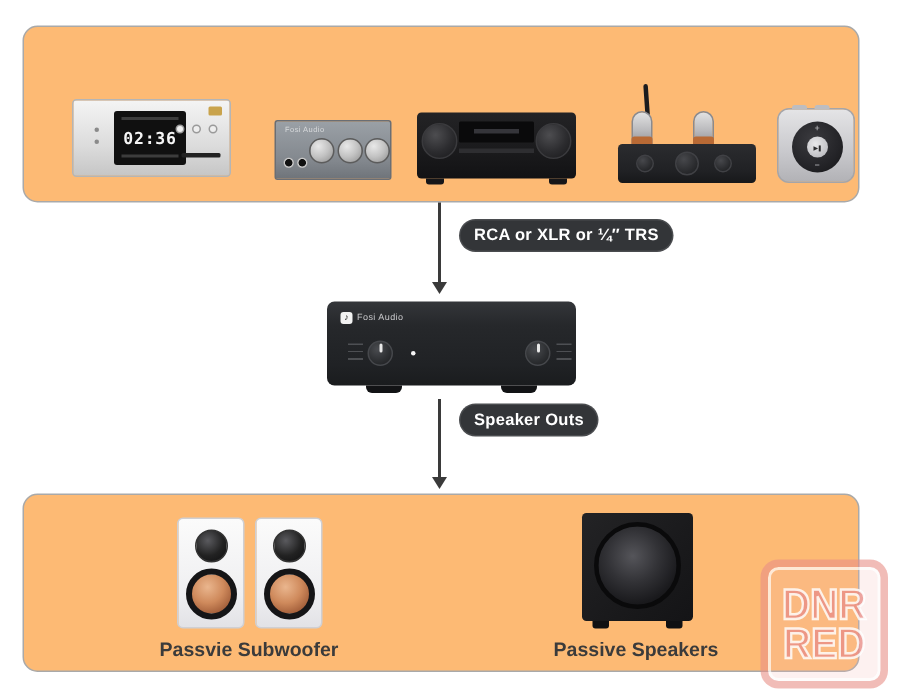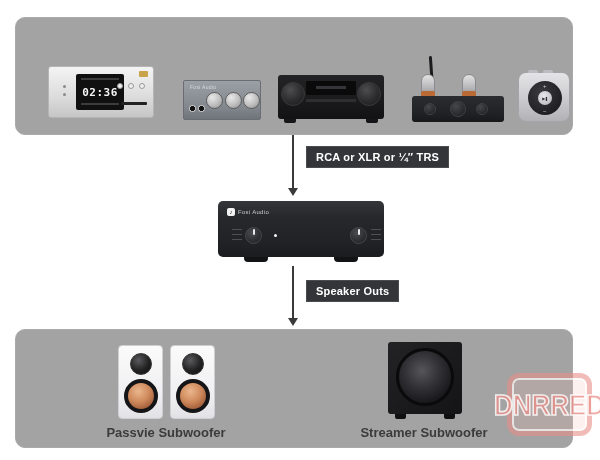--- a/index.html
+++ b/index.html
@@ -5,21 +5,21 @@
   * { margin: 0; padding: 0; box-sizing: border-box; }
   html, body { background: #ffffff; }
   body { font-family: "Liberation Sans", sans-serif; }
   .canvas { position: relative; width: 600px; height: 460px; background: #fff; overflow: hidden; }
   .abs { position: absolute; }
 
   
   .group-box {
     border: 1.5px solid #a9a9a9;
     border-radius: 10px;
-    background: #a3a3a3;
+    background: #fdba74;
   }
   #sources-box { left: 15px; top: 17px; width: 558px; height: 118px; }
   #outputs-box { left: 15px; top: 329px; width: 558px; height: 119px; }
 
   .caption {
     color: #3b3b3b; font-weight: bold; font-size: 13px;
     text-align: center; word-spacing: 4px; letter-spacing: 0.2px;
   }
 
   
@@ -82,24 +82,24 @@
     background: radial-gradient(circle at 40% 35%, #e8e8ea 0%, #c2c2c6 70%, #a5a5a9 100%);
     display: flex; align-items: center; justify-content: center; }
   .shuffle-play { font-size: 4px; color: #2c2c2e; letter-spacing: -0.5px; }
   .wheel-mark { color: #cfcfd3; font-size: 6px; line-height: 6px; }
 
   
   .vline { width: 2px; background: #3a3a3a; left: 292px; }
   .arrowhead { left: 288px; width: 0; height: 0;
     border-left: 5px solid transparent; border-right: 5px solid transparent; border-top: 8px solid #3a3a3a; }
   .badge { background: #333538; color: #ffffff; font-weight: bold; font-size: 11px;
-    padding: 4px 9px; border-radius: 0; white-space: nowrap; letter-spacing: 0.2px;
+    padding: 4px 9px; border-radius: 10px; white-space: nowrap; letter-spacing: 0.2px;
     box-shadow: 0 0 0 1px #4a4c4f; }
   #badge-input { left: 307px; top: 147px; }
-  #badge-output { left: 307px; top: 281px; }
+  #badge-output { left: 307px; top: 270px; }
 
   
   .amp { left: 218px; top: 201px; width: 166px; height: 56px;
     background: linear-gradient(180deg,#34363a 0%,#26282b 28%,#202225 75%,#1a1c1e 100%);
     border-radius: 5px; }
   .amp-logo-row { left: 9px; top: 7px; display: flex; align-items: center; gap: 3px; }
   .amp-logo-icon { width: 8px; height: 8px; background: #f2f2f2; border-radius: 2px;
     display: flex; align-items: center; justify-content: center; font-size: 6px; color: #222; font-weight: bold; }
   .amp-brand { font-size: 6px; color: #c9c9cc; letter-spacing: 0.3px; }
   .amp-knob { top: 26px; width: 17px; height: 17px; border-radius: 50%;
@@ -123,25 +123,25 @@
     border: 4px solid #151517; }
   .subwoofer { left: 388px; top: 342px; width: 74px; height: 72px;
     background: linear-gradient(135deg,#232325 0%,#1b1b1d 50%,#141416 100%); border-radius: 3px; }
   .sub-cone { left: 8px; top: 6px; width: 58px; height: 58px; border-radius: 50%;
     background: radial-gradient(circle at 44% 38%, #55555a 0%, #323236 40%, #1a1a1d 72%, #0c0c0e 100%);
     border: 3px solid #0a0a0b; }
   .sub-foot { bottom: -5px; width: 11px; height: 5px; background: #101012; border-radius: 0 0 2px 2px; }
   .output-label { color: #3b3b3b; font-weight: bold; font-size: 13px; text-align: center; }
 
   
-  .watermark { left: 507px; top: 373px; width: 85px; height: 63px;
+  .watermark { left: 507px; top: 373px; width: 85px; height: 86px;
     border: 5px solid rgba(230,135,128,0.55); border-radius: 12px;
     background: rgba(243,183,178,0.22);
     box-shadow: inset 0 0 0 2px rgba(255,255,255,0.75);
-    display: flex; flex-direction: row; align-items: center; justify-content: center;
+    display: flex; flex-direction: column; align-items: center; justify-content: center;
     opacity: 0.92; }
   .watermark-text { font-size: 26px; line-height: 26px; font-weight: bold;
     color: rgba(233,142,136,0.85); -webkit-text-stroke: 1.5px rgba(255,255,255,0.9);
     transform: scaleY(1.1); letter-spacing: 0px; }
 </style>
 </head>
 <body>
 
 <div class="canvas">
 
@@ -239,20 +239,20 @@
     <span class="abs tweeter"></span>
     <span class="abs woofer"></span>
   </div>
   <div class="abs output-label" style="left:96px;width:140px;top:425px;">Passvie Subwoofer</div>
 
   <div class="abs subwoofer">
     <span class="abs sub-cone"></span>
     <span class="abs sub-foot" style="left:7px;"></span>
     <span class="abs sub-foot" style="right:7px;"></span>
   </div>
-  <div class="abs output-label" style="left:344px;width:160px;top:425px;">Streamer Subwoofer</div>
+  <div class="abs output-label" style="left:344px;width:160px;top:425px;">Passive Speakers</div>
 
   <div class="abs watermark">
     <span class="watermark-text">DNR</span>
     <span class="watermark-text">RED</span>
   </div>
 
 </div>
 
 </body></html>

